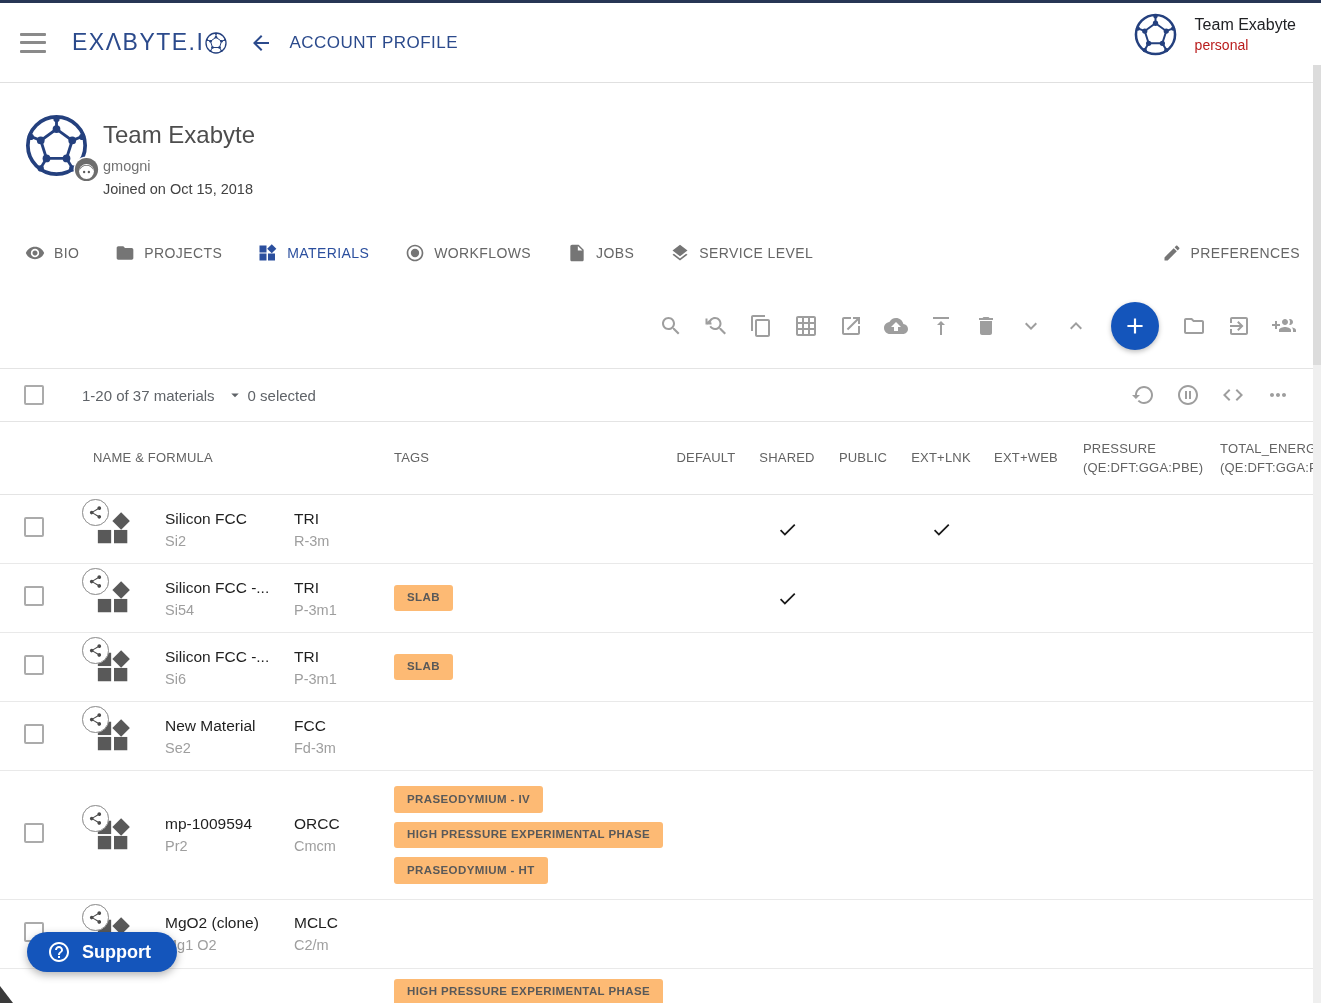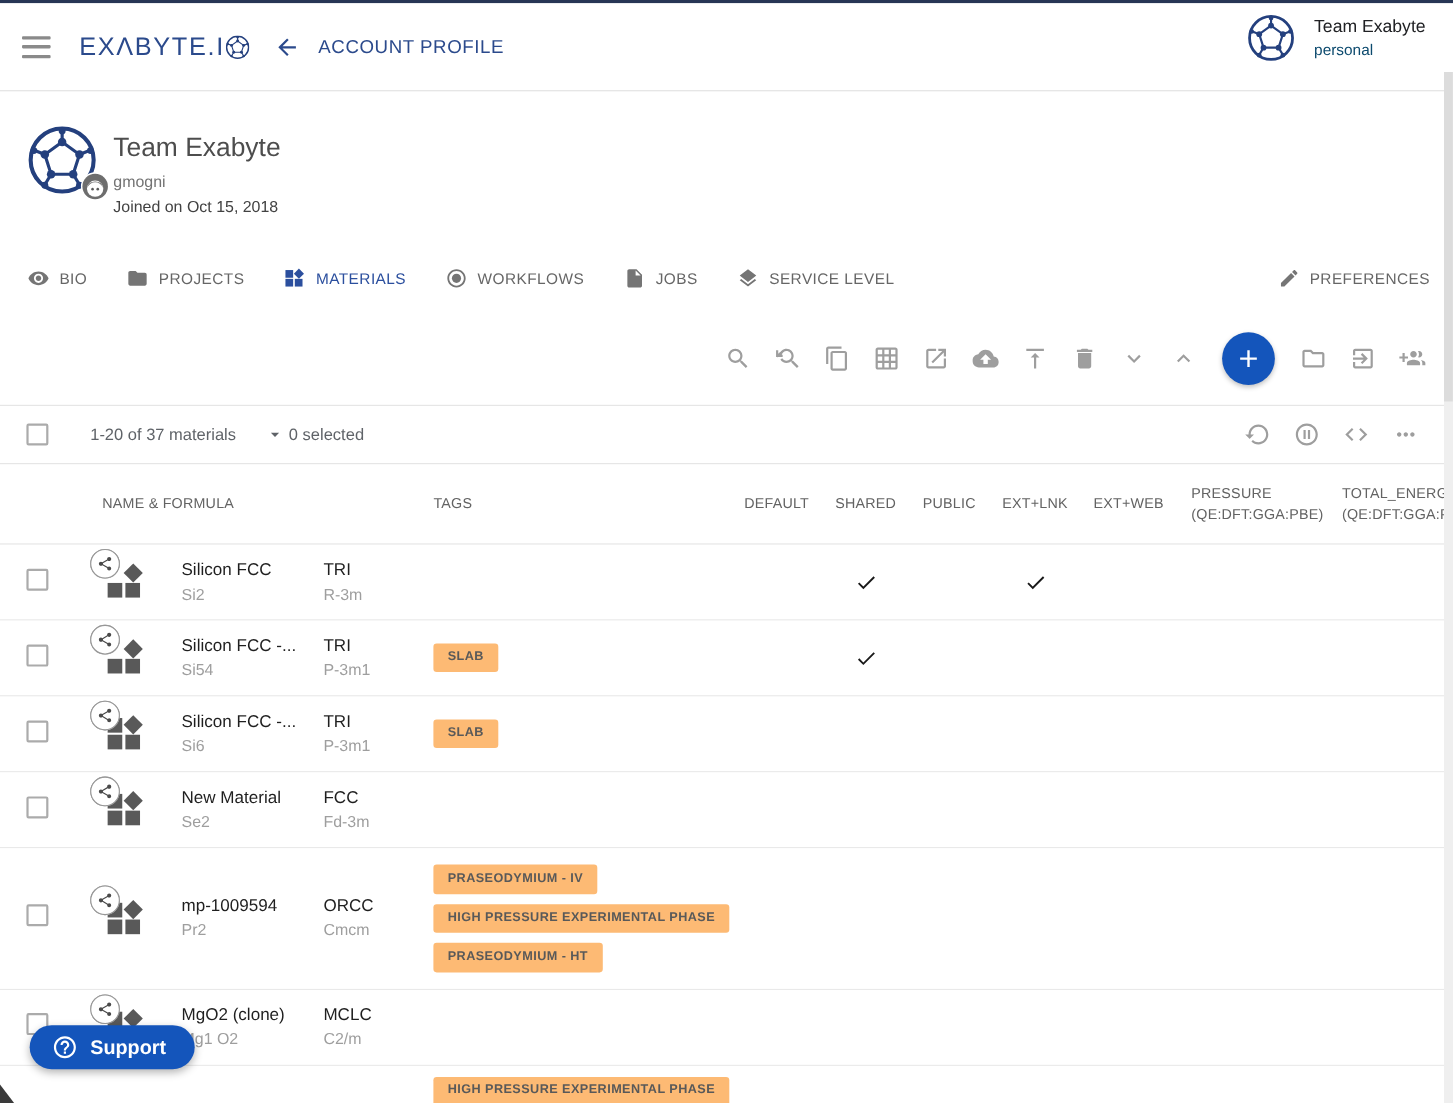--- a/index.html
+++ b/index.html
@@ -14,21 +14,21 @@
     justify-content:space-between; cursor:pointer; }
   .hamburger div { height:3px; background:#8a8a8a; border-radius:1px; }
   .logo { display:flex; align-items:center; margin-left:26px; }
   .logo-text { font-size:23px; color:#2b4a8c; letter-spacing:1.5px; font-weight:500; }
   .logo-ball { width:22px; height:22px; margin-left:1px; }
   .back-arrow { margin-left:22px; width:24px; height:24px; cursor:pointer; }
   .page-title { margin-left:16px; font-size:17px; color:#2b4a8c; letter-spacing:.5px; }
   .topbar-account { position:absolute; right:25px; top:0; height:62px; display:flex; align-items:center; gap:18px; }
   .topbar-avatar { width:43px; height:43px; }
   .acct-name { font-size:16px; color:#202124; margin-bottom:3px; }
-  .acct-plan { font-size:14px; color:#0c4a6e; }
+  .acct-plan { font-size:14px; color:#b91c1c; }
 
   
   .profile { height:140px; position:relative; }
   .profile-avatar { position:absolute; left:25px; top:31px; width:63px; height:63px; }
   .face-badge { position:absolute; left:73px; top:73px; width:27px; height:27px; }
   .profile-name { position:absolute; left:103px; top:38px; font-size:24px; color:#4d4d4d; }
   .profile-user { position:absolute; left:103px; top:75px; font-size:14.5px; color:#737373; }
   .profile-joined { position:absolute; left:103px; top:98px; font-size:14.5px; color:#424242; }
 
   
@@ -52,21 +52,21 @@
     align-items:center; justify-content:center; cursor:pointer; margin:0 2px;
     box-shadow:0 2px 5px rgba(0,0,0,.25); }
   .fab svg { width:26px; height:26px; fill:#fff; }
 
   
   .selection-row { height:53px; position:relative; display:flex; align-items:center;
     border-bottom:1px solid #e4e4e4; }
   .checkbox { width:20px; height:20px; border:2px solid #ababab; border-radius:2px;
     background:#fff; display:inline-block; cursor:pointer; flex:none; }
   .sel-checkbox { margin-left:24px; }
-  .sel-range { margin-left:38px; font-size:15px; color:#5f6368; display:flex; align-items:center; gap:26px; cursor:pointer; }
+  .sel-range { margin-left:38px; font-size:15px; color:#5f6368; display:flex; align-items:center; gap:11px; cursor:pointer; }
   .sel-range svg { width:18px; height:18px; fill:#5f6368; }
   .sel-count { margin-left:4px; font-size:15px; color:#5f6368; }
   .sel-icons { position:absolute; right:31px; display:flex; align-items:center; gap:21px; }
 
   
   .thead, .trow { display:grid;
     grid-template-columns:70px 78px 129px 100px 286px 86px 76px 76px 80px 90px 137px 1fr;
     align-items:center; width:100%; }
   .thead { min-height:73px; border-bottom:1px solid #e4e4e4; font-size:13px; color:#636363;
     line-height:1.5; letter-spacing:.2px; }

